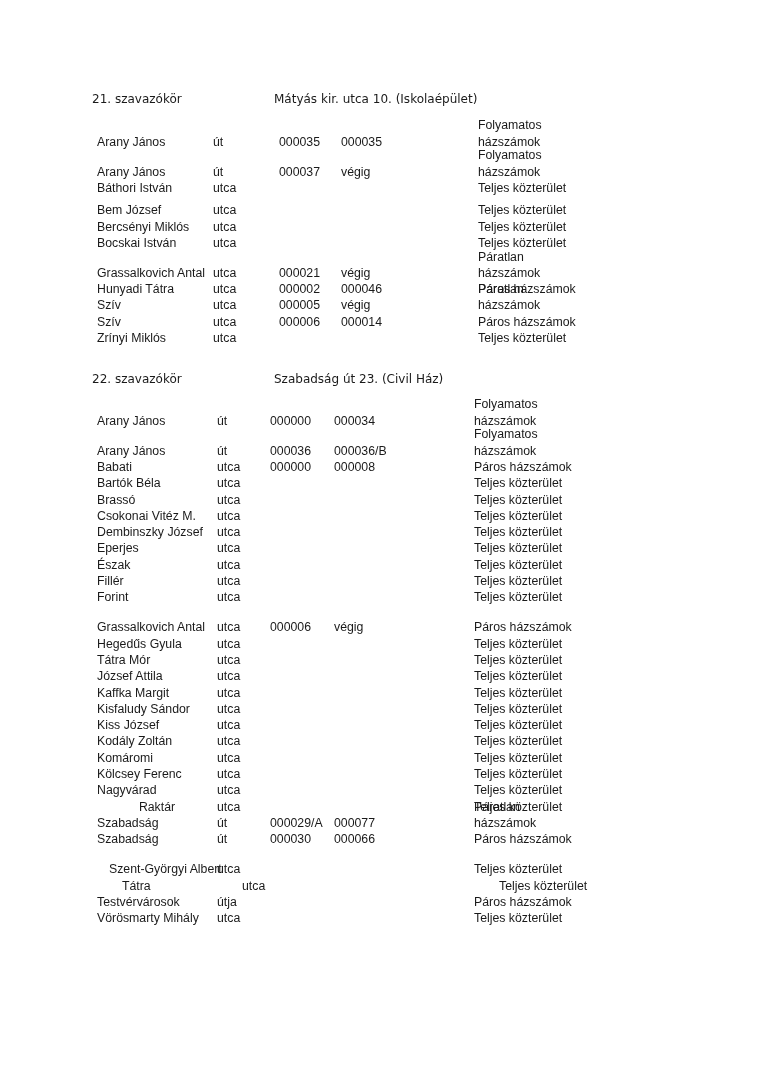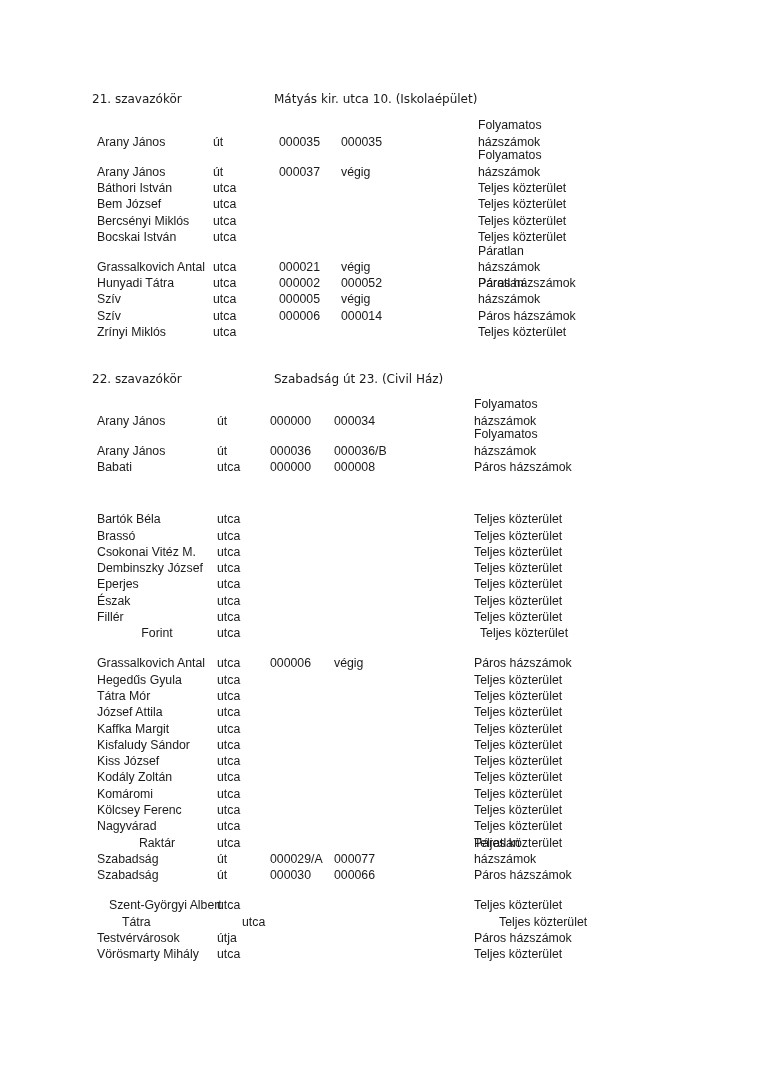--- a/index.html
+++ b/index.html
@@ -36,21 +36,21 @@
         <span class="c to" style="left: 341px;">végig</span>
         <span class="c desc" style="left: 478px;">Folyamatos házszámok</span>
       </div>
       <div class="row" style="height: 16.3px;">
         <span class="c name" style="left: 97px;">Báthori István</span>
         <span class="c type" style="left: 213px;">utca</span>
         <span class="c from" style="left: 279px;"></span>
         <span class="c to" style="left: 341px;"></span>
         <span class="c desc" style="left: 478px;">Teljes közterület</span>
       </div>
-      <div class="row" style="height: 16.3px;">
+      <div class="row" style="height: 16.3px; margin-top: 6px;">
         <span class="c name" style="left: 97px;">Bem József</span>
         <span class="c type" style="left: 213px;">utca</span>
         <span class="c from" style="left: 279px;"></span>
         <span class="c to" style="left: 341px;"></span>
         <span class="c desc" style="left: 478px;">Teljes közterület</span>
       </div>
       <div class="row" style="height: 16.3px;">
         <span class="c name" style="left: 97px;">Bercsényi Miklós</span>
         <span class="c type" style="left: 213px;">utca</span>
         <span class="c from" style="left: 279px;"></span>
@@ -68,21 +68,21 @@
         <span class="c name" style="left: 97px;">Grassalkovich Antal</span>
         <span class="c type" style="left: 213px;">utca</span>
         <span class="c from" style="left: 279px;">000021</span>
         <span class="c to" style="left: 341px;">végig</span>
         <span class="c desc" style="left: 478px;">Páratlan házszámok</span>
       </div>
       <div class="row" style="height: 16.3px;">
         <span class="c name" style="left: 97px;">Hunyadi Tátra</span>
         <span class="c type" style="left: 213px;">utca</span>
         <span class="c from" style="left: 279px;">000002</span>
-        <span class="c to" style="left: 341px;">000052</span>
+        <span class="c to" style="left: 341px;">000046</span>
         <span class="c desc" style="left: 478px;">Páros házszámok</span>
       </div>
       <div class="row" style="height: 16.3px;">
         <span class="c name" style="left: 97px;">Szív</span>
         <span class="c type" style="left: 213px;">utca</span>
         <span class="c from" style="left: 279px;">000005</span>
         <span class="c to" style="left: 341px;">végig</span>
         <span class="c desc" style="left: 478px;">Páratlan házszámok</span>
       </div>
       <div class="row" style="height: 16.3px;">
@@ -120,21 +120,21 @@
         <span class="c to" style="left: 334px;">000036/B</span>
         <span class="c desc" style="left: 474px;">Folyamatos házszámok</span>
       </div>
       <div class="row" style="height: 16.3px;">
         <span class="c name" style="left: 97px;">Babati</span>
         <span class="c type" style="left: 217px;">utca</span>
         <span class="c from" style="left: 270px;">000000</span>
         <span class="c to" style="left: 334px;">000008</span>
         <span class="c desc" style="left: 474px;">Páros házszámok</span>
       </div>
-      <div class="row" style="height: 16.3px; margin-top: 36px;">
+      <div class="row" style="height: 16.3px;">
         <span class="c name" style="left: 97px;">Bartók Béla</span>
         <span class="c type" style="left: 217px;">utca</span>
         <span class="c from" style="left: 270px;"></span>
         <span class="c to" style="left: 334px;"></span>
         <span class="c desc" style="left: 474px;">Teljes közterület</span>
       </div>
       <div class="row" style="height: 16.3px;">
         <span class="c name" style="left: 97px;">Brassó</span>
         <span class="c type" style="left: 217px;">utca</span>
         <span class="c from" style="left: 270px;"></span>
@@ -169,21 +169,21 @@
         <span class="c to" style="left: 334px;"></span>
         <span class="c desc" style="left: 474px;">Teljes közterület</span>
       </div>
       <div class="row" style="height: 16.3px;">
         <span class="c name" style="left: 97px;">Fillér</span>
         <span class="c type" style="left: 217px;">utca</span>
         <span class="c from" style="left: 270px;"></span>
         <span class="c to" style="left: 334px;"></span>
         <span class="c desc" style="left: 474px;">Teljes közterület</span>
       </div>
-      <div class="row" style="height: 16.3px; text-align: center;">
+      <div class="row" style="height: 16.3px;">
         <span class="c name" style="left: 97px;">Forint</span>
         <span class="c type" style="left: 217px;">utca</span>
         <span class="c from" style="left: 270px;"></span>
         <span class="c to" style="left: 334px;"></span>
         <span class="c desc" style="left: 474px;">Teljes közterület</span>
       </div>
       <div class="row" style="height: 30px;">
         <span class="c name" style="left: 97px;">Grassalkovich Antal</span>
         <span class="c type" style="left: 217px;">utca</span>
         <span class="c from" style="left: 270px;">000006</span>

